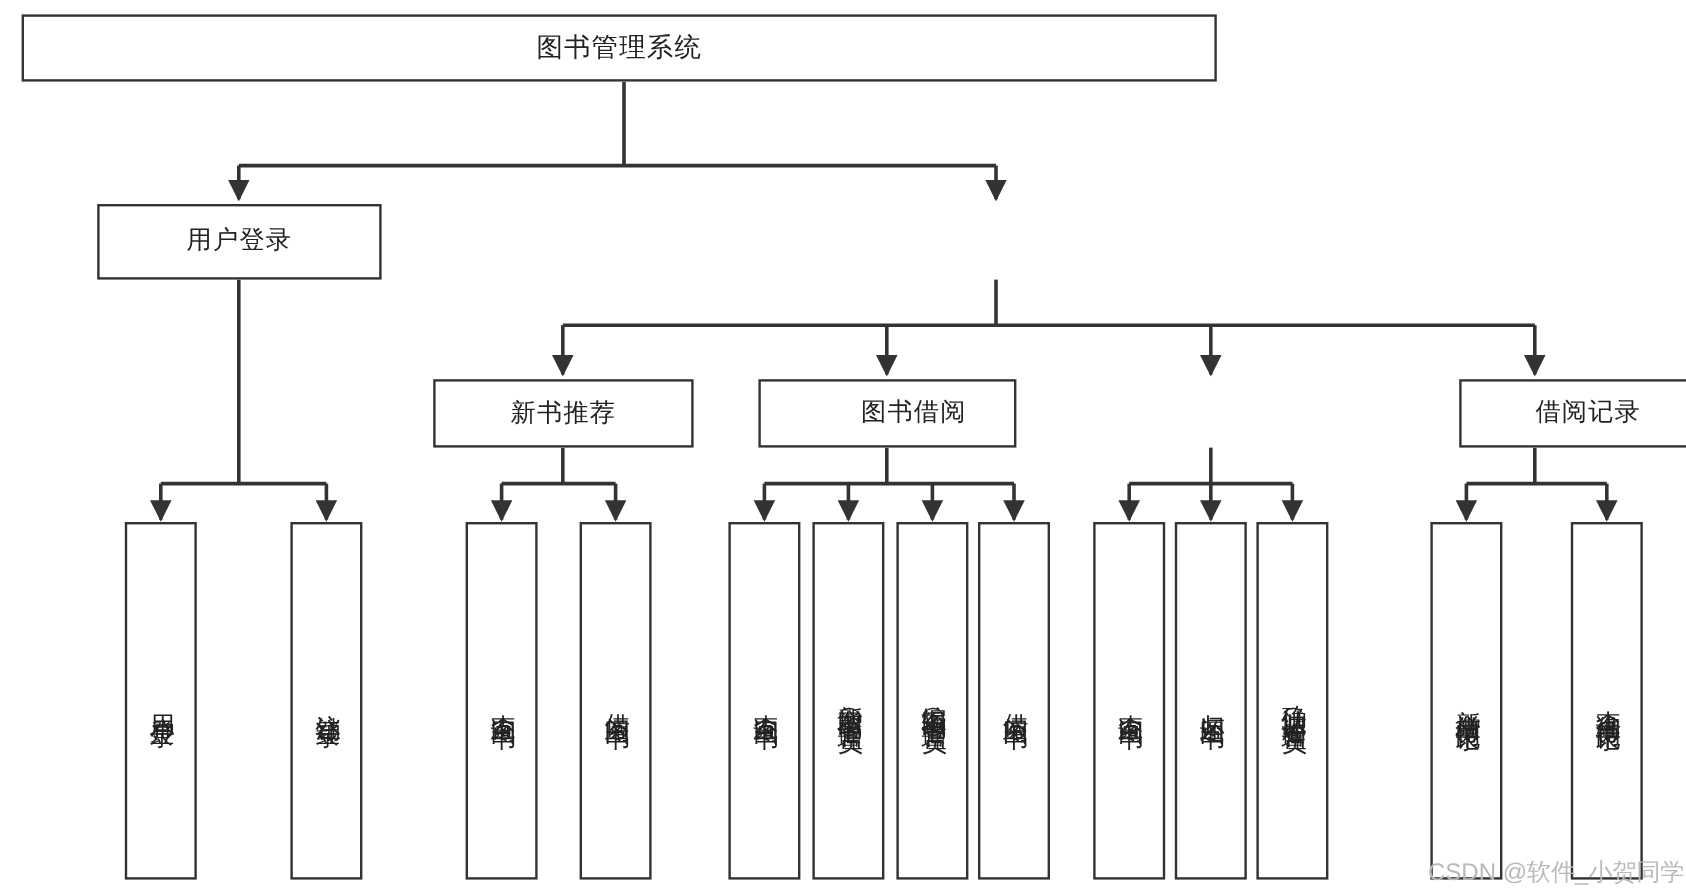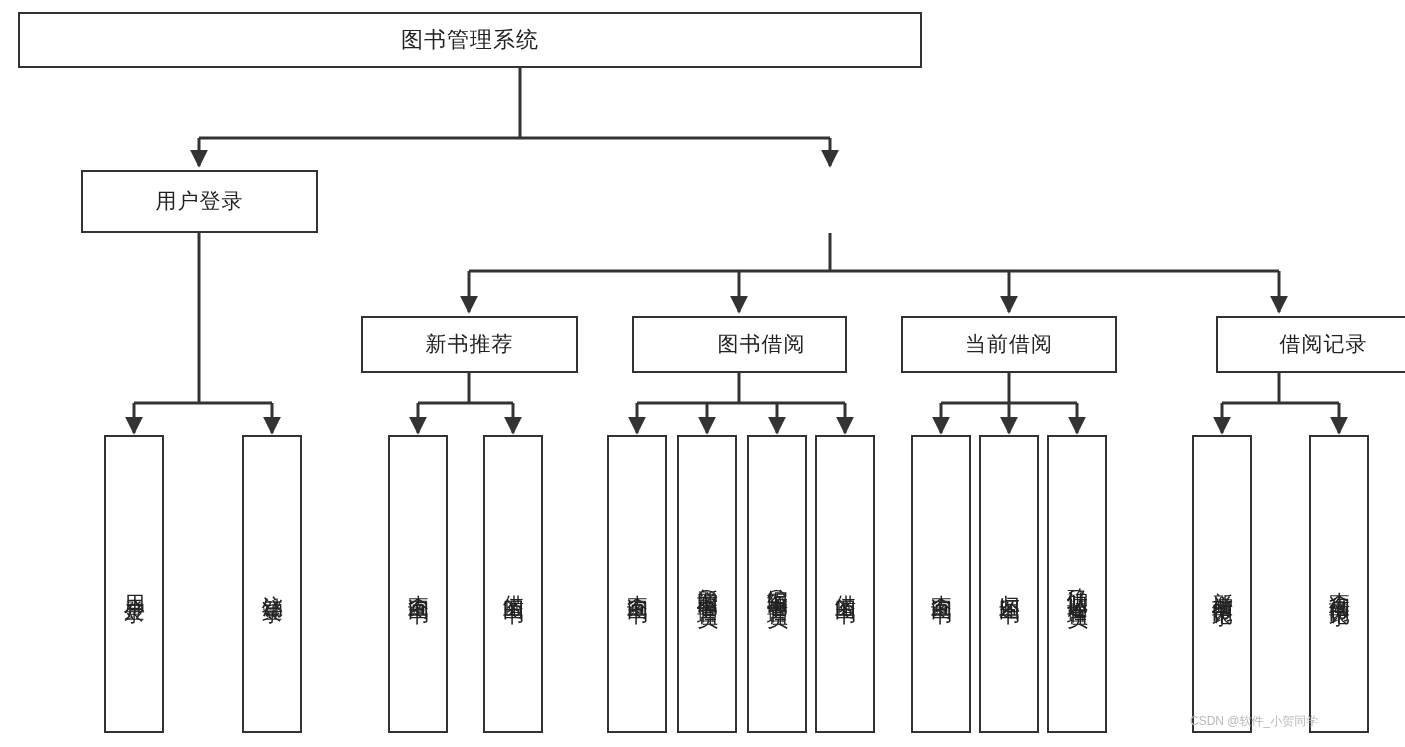--- a/index.html
+++ b/index.html
@@ -47,21 +47,21 @@
     writing-mode: vertical-rl;
     text-orientation: upright;
     letter-spacing: 3px;
     font-size: 21px;
   }
   .node.root .label { font-size: 22px; }
   .watermark {
     position: absolute;
     left: 1190px;
     top: 713px;
-    font-size: 12px;
+    font-size: 20px;
     color: #b9b9b9;
     white-space: nowrap;
     z-index: 3;
     font-family: "Liberation Sans", "DejaVu Sans", sans-serif;
   }
 </style>
 </head>
 <body>
 
 <div id="canvas">
@@ -109,36 +109,33 @@
       <path d="M 1009 403 L 1009 433" marker-end="url(#arrow)"></path>
       <path d="M 1077 403 L 1077 433" marker-end="url(#arrow)"></path>
 
       <path d="M 1279 373 L 1279 403"></path>
       <path d="M 1222 403 L 1339 403"></path>
       <path d="M 1222 403 L 1222 433" marker-end="url(#arrow)"></path>
       <path d="M 1339 403 L 1339 433" marker-end="url(#arrow)"></path>
     </g>
   </svg>
 
-  <div class="node root" style="left:18px; top:12px; width:904px; height:56px;">
+  <div class="node root" style="left:18px; top:12px; width:996px; height:56px;">
     <span class="label">图书管理系统</span>
   </div>
 
   <div class="node" style="left:81px; top:170px; width:237px; height:63px;">
     <span class="label">用户登录</span>
   </div>
 
   <div class="node" style="left:361px; top:316px; width:217px; height:57px;font-family:Liberation Serif, serif;">
     <span class="label">新书推荐</span>
   </div>
   <div class="node" style="left:632px; top:316px; width:215px; height:57px;padding-left:44px;">
     <span class="label">图书借阅</span>
-  </div>
-  <div class="node" style="left:901px; top:316px; width:216px; height:57px;">
-    <span class="label">当前借阅</span>
   </div>
   <div class="node" style="left:1216px; top:316px; width:215px; height:57px;">
     <span class="label">借阅记录</span>
   </div>
 
   <div class="node vertical" style="left:104px; top:435px; width:60px; height:298px;">
     <span class="label">用户登录</span>
   </div>
   <div class="node vertical" style="left:242px; top:435px; width:60px; height:298px;">
     <span class="label">注销登录</span>

